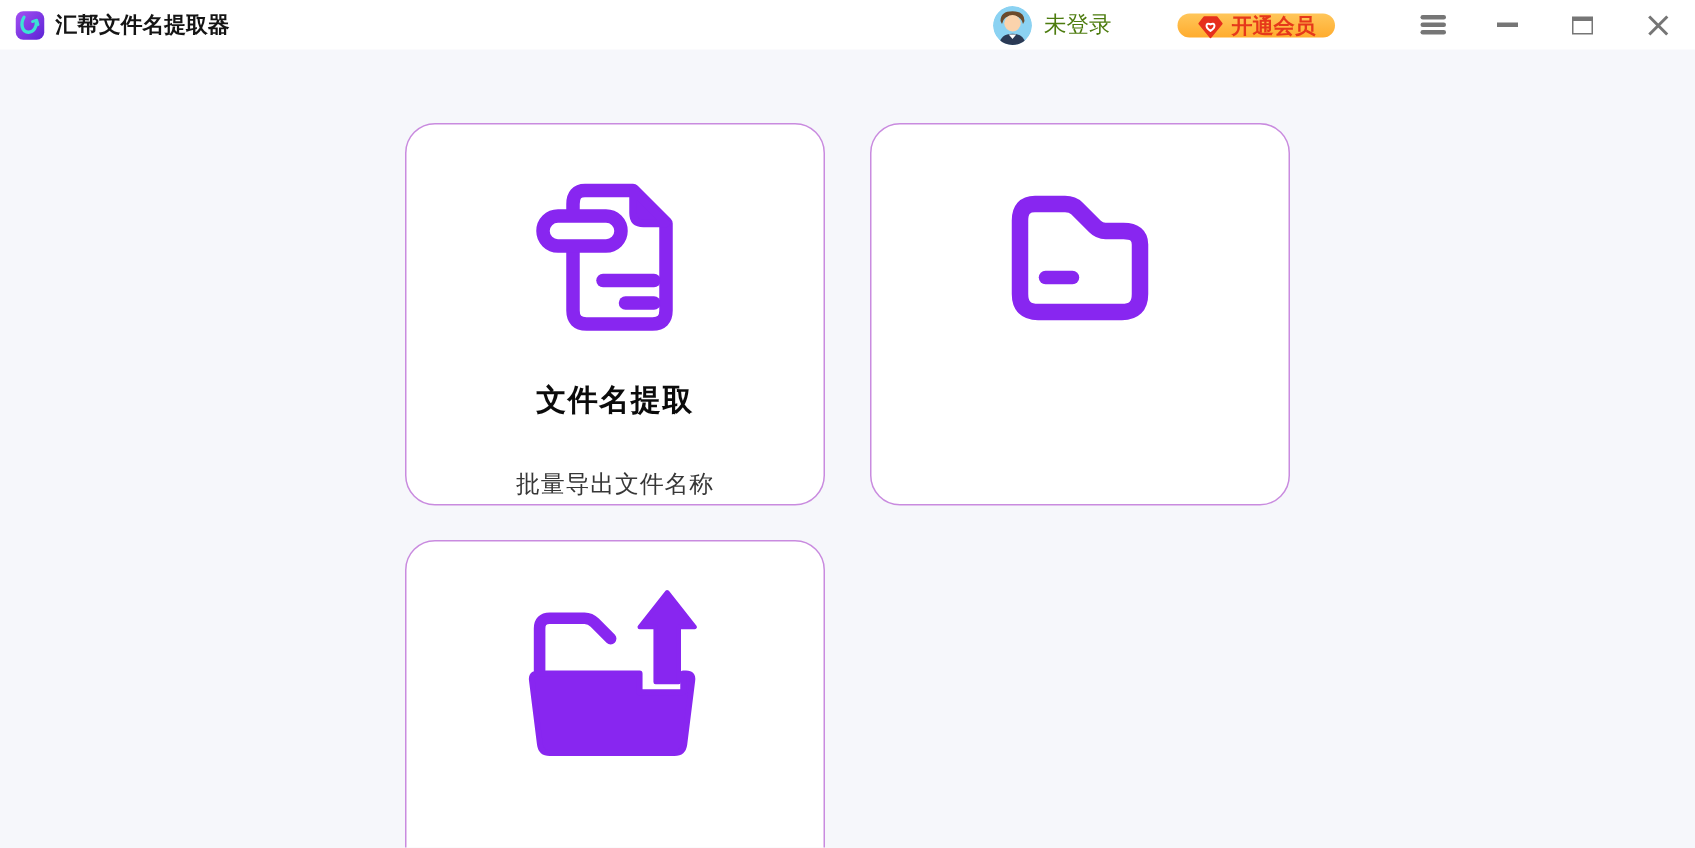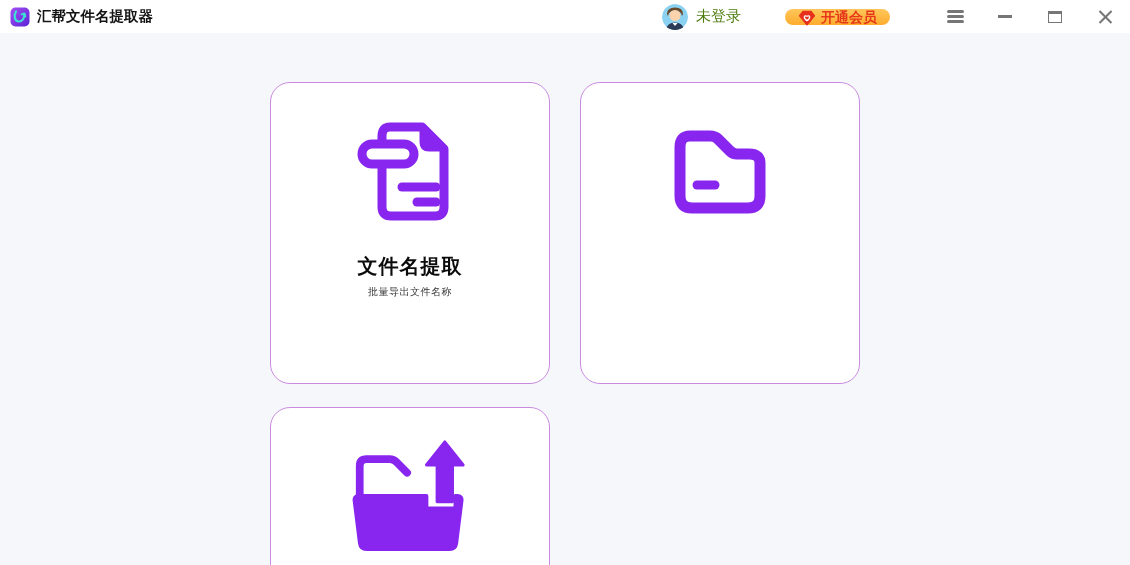--- a/index.html
+++ b/index.html
@@ -25,25 +25,25 @@
   .max-glyph { width:14px; height:12px; border:1.8px solid #767676; border-top-width:3.5px; background:#fff; }
   .close-glyph { position:relative; width:15px; height:15px; }
   .close-glyph::before,.close-glyph::after { content:""; position:absolute; left:-1px; top:6.5px; width:17px; height:1.9px; background:#767676; }
   .close-glyph::before { transform:rotate(45deg); }
   .close-glyph::after { transform:rotate(-45deg); }
 
   
   .main { padding-top:49px; }
   .card-grid { width:590px; margin:0 auto; display:grid; grid-template-columns:280px 280px;
                column-gap:30px; row-gap:23px; }
-  .card { width:280px; height:302px; background:#FFFFFF; border:1px solid #C98BDF; border-radius:20px;
+  .card { width:280px; height:255px; background:#FFFFFF; border:1px solid #C98BDF; border-radius:20px;
           cursor:pointer; text-align:center; }
   .card-icon { width:120px; height:120px; margin:28px auto 0; }
   .card-title { margin-top:22px; font-size:20px; font-weight:bold; color:#0B0B0B; letter-spacing:1px; }
-  .card-sub { margin-top:5px; font-size:10px; color:#373737; letter-spacing:0.5px; }
+  .card-sub { margin-top:33px; font-size:16px; color:#373737; letter-spacing:0.5px; }
 </style>
 </head>
 <body>
 
 <div class="titlebar">
   <div class="app-id">
     <span style="display:flex;">
       <svg width="20" height="20" viewBox="0 0 20 20">
         <defs>
             <linearGradient id="lg" x1="0" y1="0" x2="1" y2="1">

